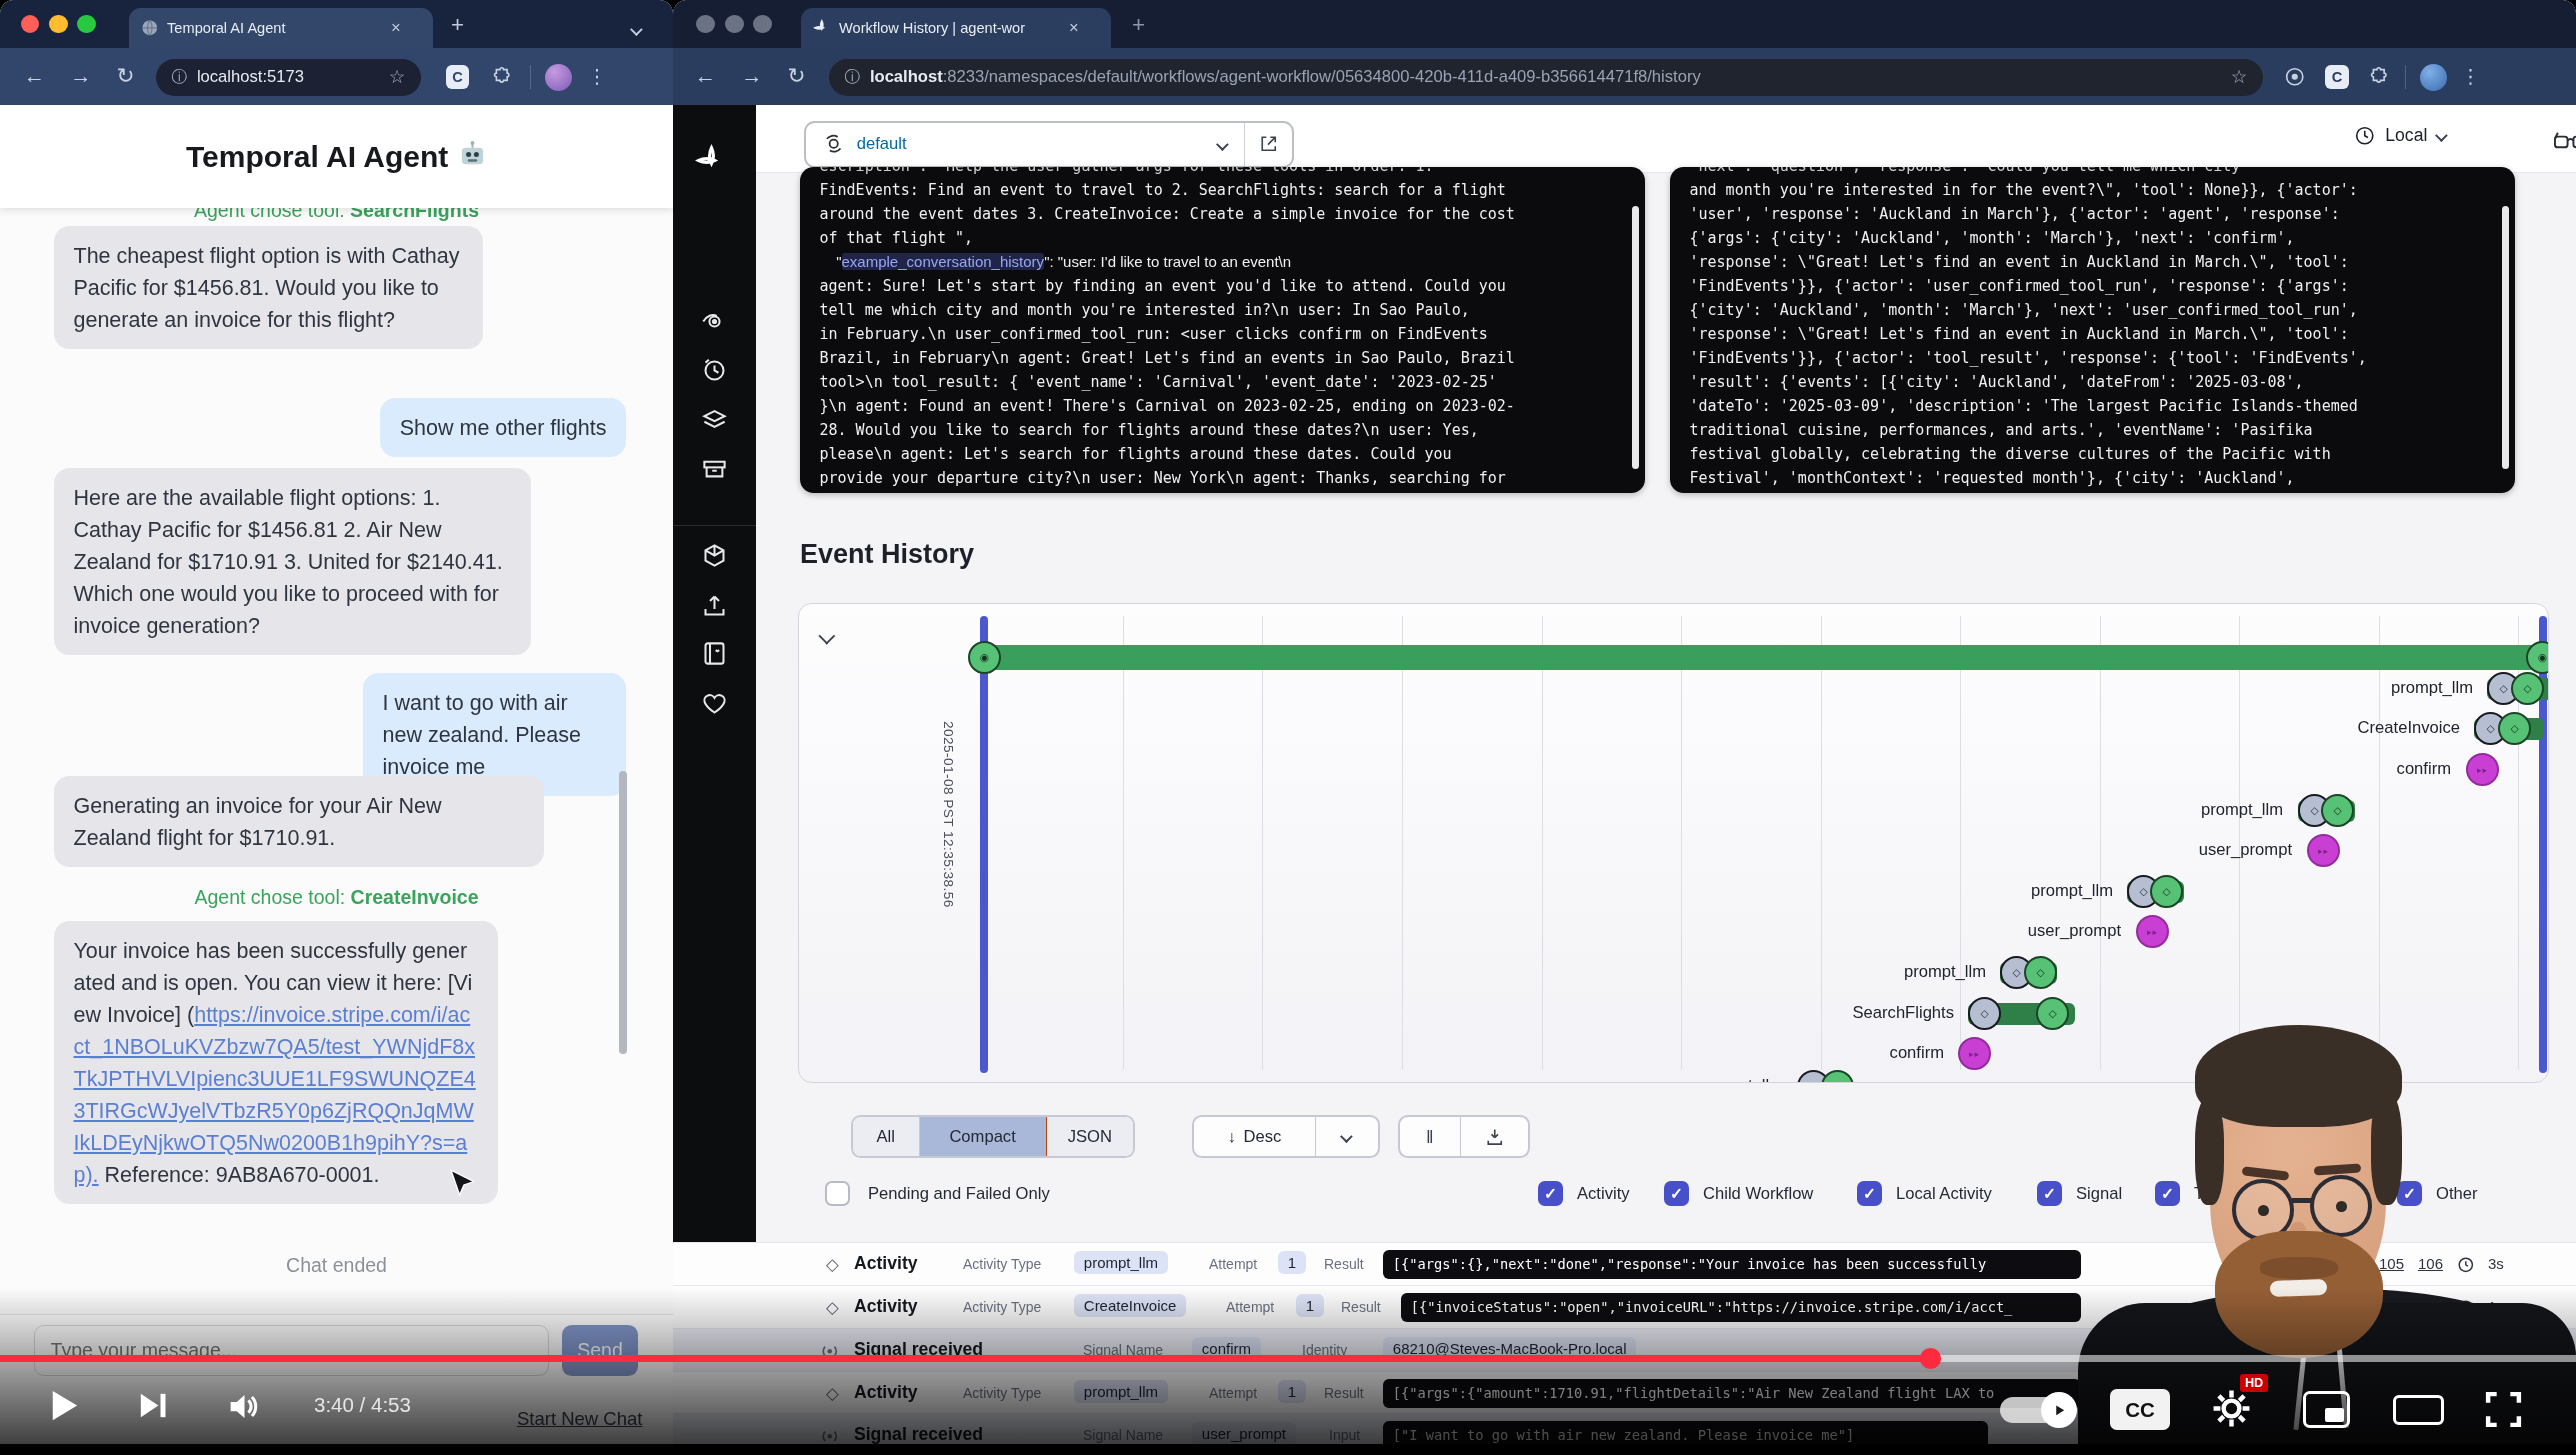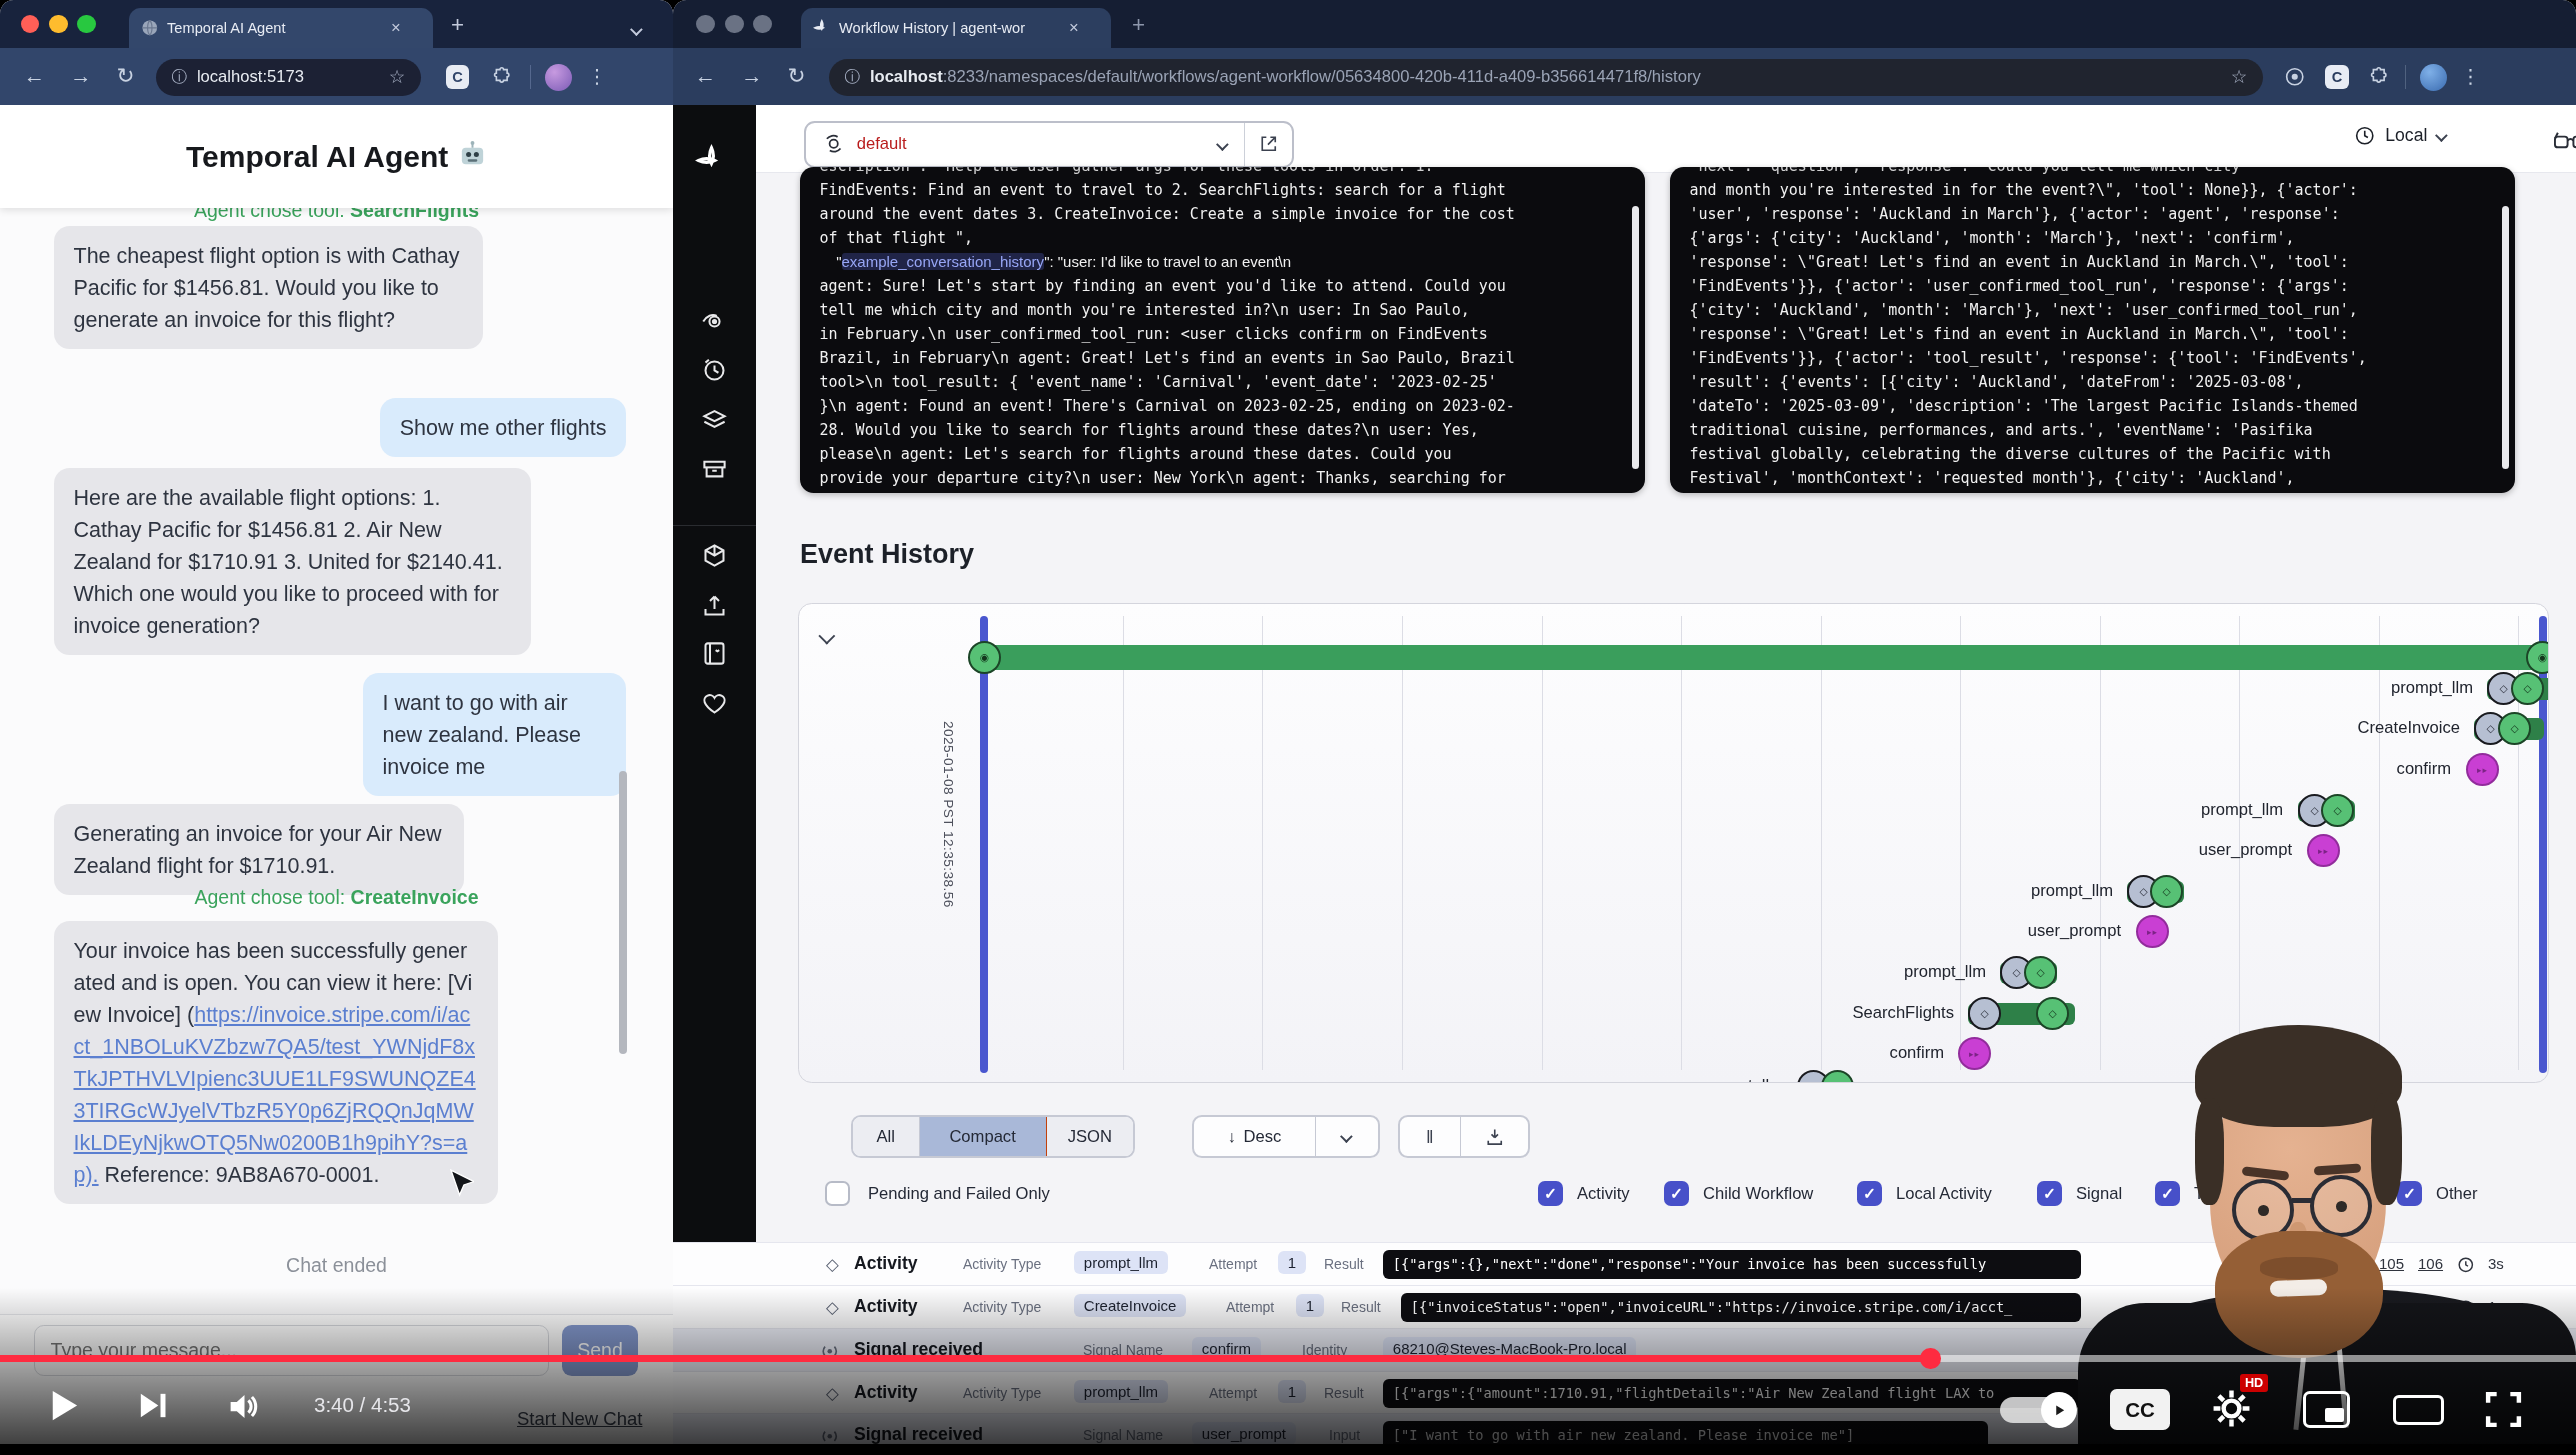--- a/index.html
+++ b/index.html
@@ -102,21 +102,21 @@
             </svg></span>
 
       </div>
 
       <div class="statusline" style="top:94px;"><span>Agent chose tool: </span><b>SearchFlights</b></div>
 
       <div class="bubble bot" style="left:54px;top:121px;width:429px;">The cheapest flight option is with Cathay Pacific for $1456.81. Would you like to generate an invoice for this flight?</div>
       <div class="bubble user" style="right:47px;top:293px;">Show me other flights</div>
       <div class="bubble bot" style="left:54px;top:363px;width:477px;">Here are the available flight options: 1. Cathay Pacific for $1456.81 2. Air New Zealand for $1710.91 3. United for $2140.41. Which one would you like to proceed with for invoice generation?</div>
       <div class="bubble user" style="right:47px;top:568px;width:263px;">I want to go with air new zealand. Please invoice me</div>
-      <div class="bubble bot" style="left:54px;top:671px;width:410px;margin-top:28px;">Generating an invoice for your Air New Zealand flight for $1710.91.</div>
+      <div class="bubble bot" style="left:54px;top:671px;width:490px;">Generating an invoice for your Air New Zealand flight for $1710.91.</div>
       <div class="statusline" style="top:781px;"><span>Agent chose tool: </span><b>CreateInvoice</b></div>
       <div class="bubble bot" style="left:54px;top:816px;width:444px;word-break:break-all;">
         <span>Your invoice has been successfully generated and is open. You can view it here: [View Invoice] (</span><a style="color:#5b7fd0;text-decoration:underline;">https://invoice.stripe.com/i/acct_1NBOLuKVZbzw7QA5/test_YWNjdF8xTkJPTHVLVIpienc3UUE1LF9SWUNQZE43TIRGcWJyelVTbzR5Y0p6ZjRQQnJqMWIkLDEyNjkwOTQ5Nw0200B1h9pihY?s=ap).</a><span> Reference: 9AB8A670-0001.</span>
       </div>
       <div class="abs" style="top:1149px;width:673px;text-align:center;font-size:19.5px;color:#8b9099;">Chat ended</div>
 
       <div class="scrollthumb" style="left:619px;top:666px;width:7.8px;height:283px;background:#b4b7be;"></div>
 
       <div class="abs" style="left:0;top:1209px;width:673px;height:141px;background:#fff;border-top:1px solid #e4e5e9;">
         <input class="abs" style="left: 34px; top: 9.8px; width: 515px; height: 51px; border: 1px solid rgb(215, 217, 222); border-radius: 9.8px; padding: 0px 15.6px; font-size: 19.5px; color: rgb(51, 51, 51); background: rgb(255, 255, 255);" placeholder="Type your message...">
@@ -234,21 +234,21 @@
           </span>
         <div class="abs" style="left:0;top:1280px;width:83px;text-align:center;color:#d6d6da;font-size:12.7px;">2.30.3</div>
       </div>
 
       <div class="abs" style="left:83px;top:0;width:1820px;height:68px;background:#fff;border-bottom:1px solid #e7e8ee;">
         <div class="abs" style="left:48px;top:15.6px;width:490px;height:47px;border:2px solid #bcbfca;border-radius:10.7px;background:#fff;display:flex;align-items:center;">
           <svg style="margin-left:15.6px;" width="23.4" height="23.4" viewBox="0 0 24 24" fill="none" stroke="#2a2e38" stroke-width="1.8">
               <circle cx="12" cy="12" r="4.2"></circle>
               <path d="M5 7a8.5 8.5 0 0111-2M19 17a8.5 8.5 0 01-11 2"></path>
             </svg>
-          <span style="margin-left:11.7px;font-size:16.6px;color:#b91c1c;flex:1;">default</span>
+          <span style="margin-left:11.7px;font-size:16.6px;color:#0369a1;flex:1;">default</span>
           <span style="color:#3c4250;margin-right:17.6px;"><span class="chev"></span></span>
           <span style="width:1px;height:43px;background:#ccd0d9;"></span>
           <svg style="margin:0 13.7px;" width="19.5" height="19.5" viewBox="0 0 24 24" fill="none" stroke="#3c4250" stroke-width="2">
               <path d="M9 4H4v16h16v-5M14 4h6v6M20 4l-9 9"></path>
             </svg>
         </div>
         <div class="abs" style="left:1598px;top:19.5px;display:flex;align-items:center;gap:9.8px;color:#1c2028;">
           <svg width="21.5" height="21.5" viewBox="0 0 24 24" fill="none" stroke="#1c2028" stroke-width="1.8">
               <circle cx="12" cy="12" r="9"></circle>
               <path d="M12 6.5V12l3.5 2"></path>

